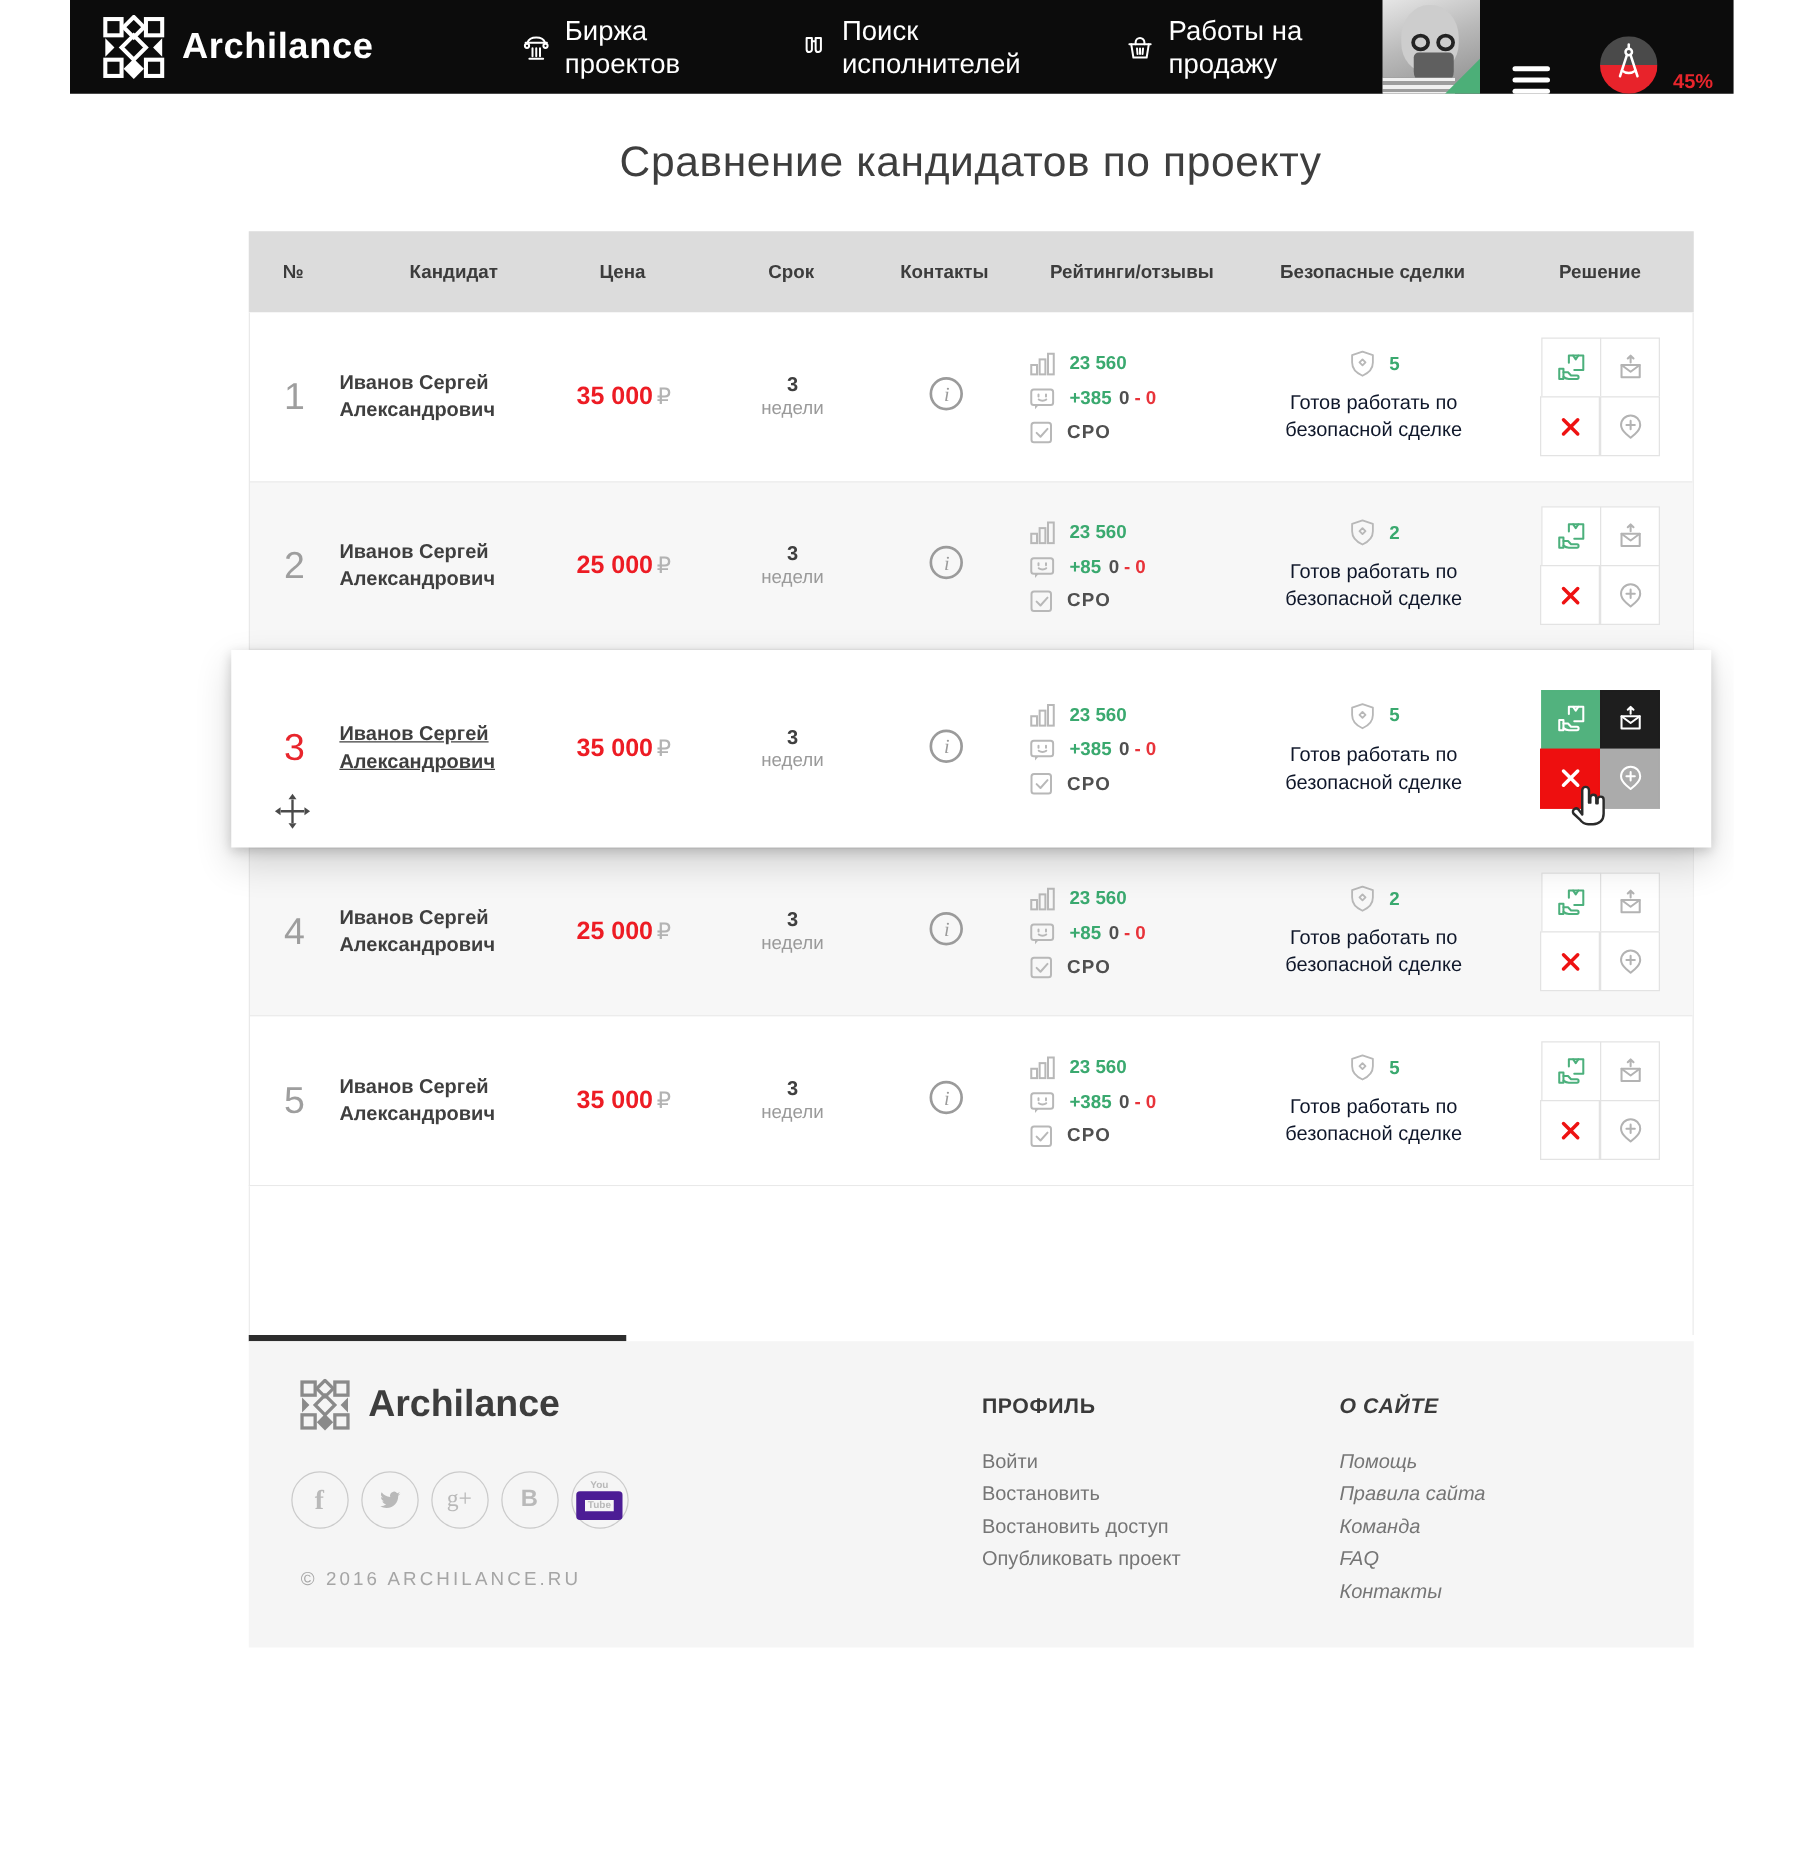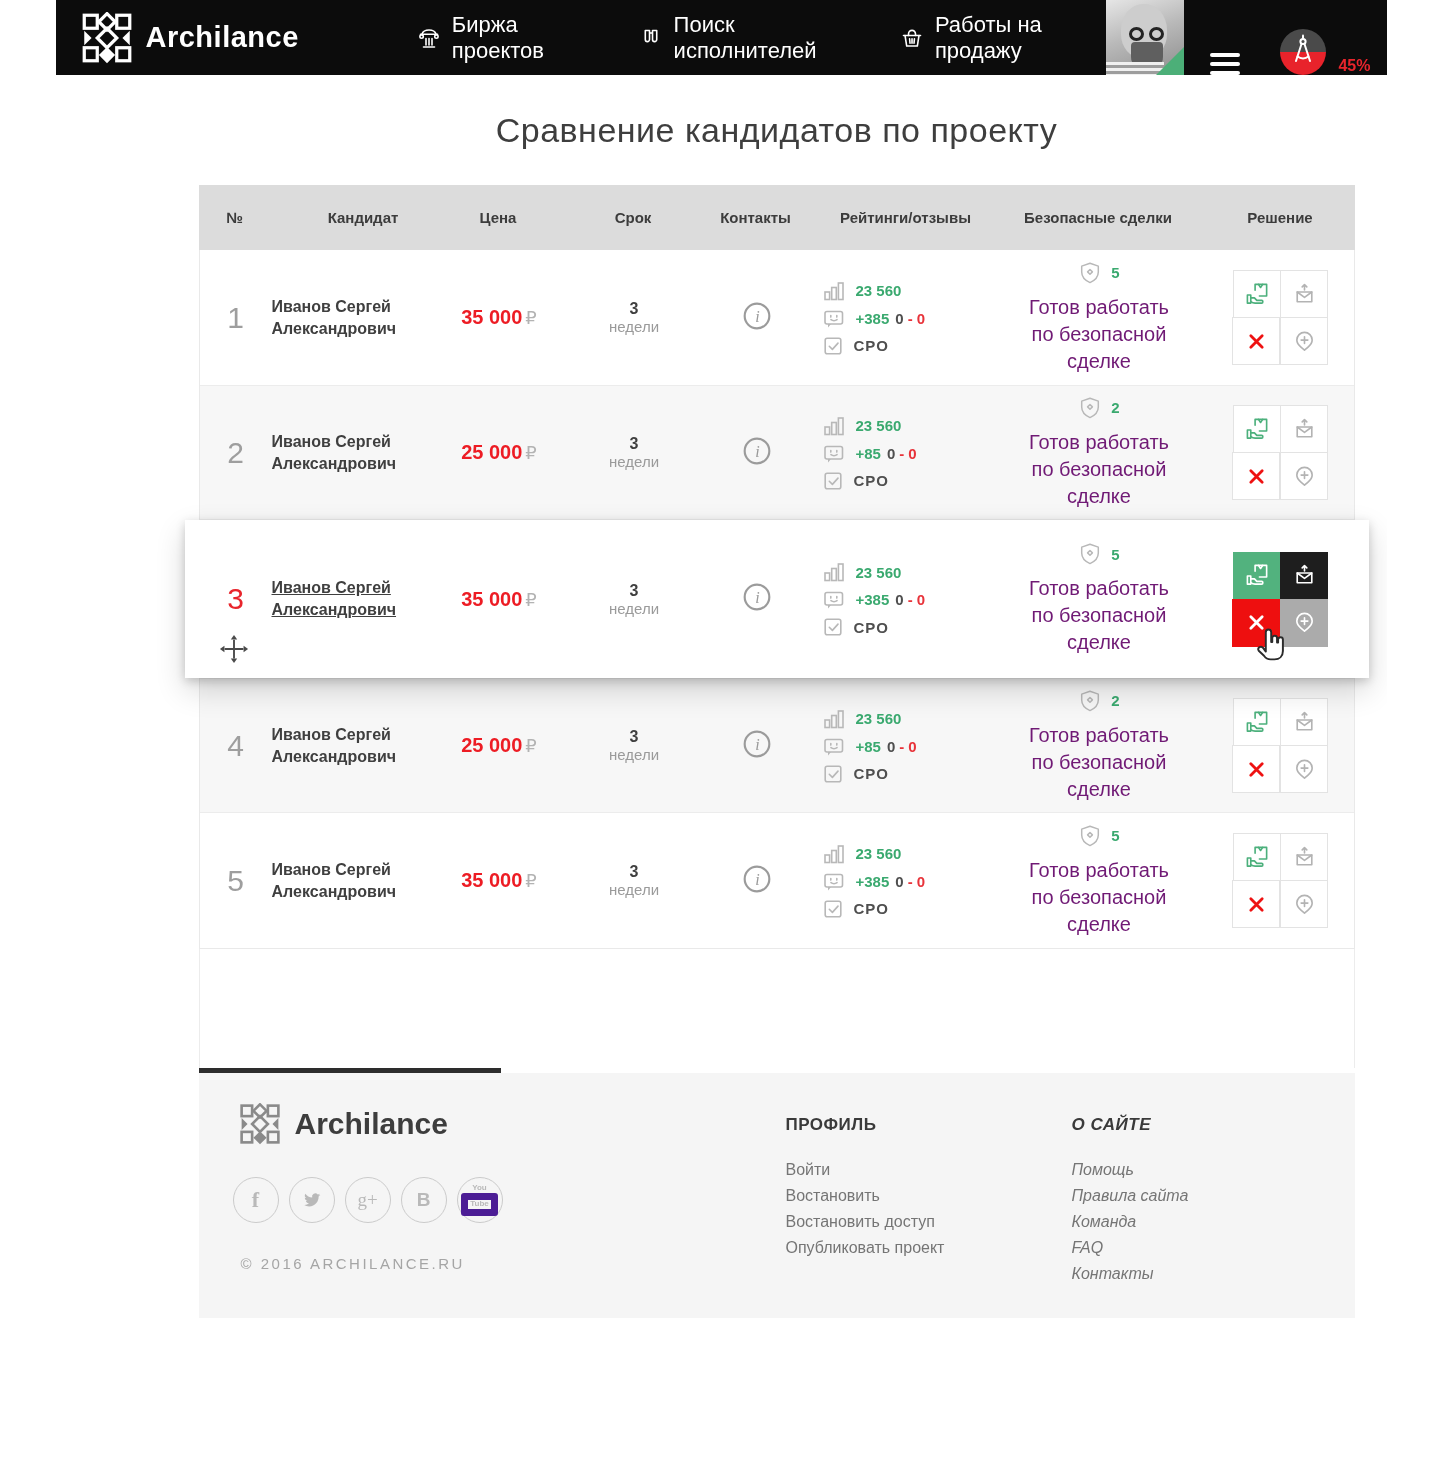--- a/index.html
+++ b/index.html
@@ -69,21 +69,21 @@
   .rl-views { font-size:15px; font-weight:bold; color:#3aa96f; }
   .rl-pos { font-size:15px; font-weight:bold; color:#3aa96f; }
   .rl-neu { font-size:15px; font-weight:bold; color:#4f4f4f; margin-left:6px; }
   .rl-sep { font-size:15px; font-weight:bold; color:#e8333a; margin-left:4px; }
   .rl-neg { font-size:15px; font-weight:bold; color:#e8333a; margin-left:4px; }
   .rl-cert { font-size:15px; font-weight:bold; color:#4f4f4f; letter-spacing:1px; }
 
   .c-deals { text-align:center; }
   .deals-top { display:flex; align-items:center; justify-content:center; gap:9px; margin-bottom:9px; color:#b8b8b8; }
   .deals-n { font-size:15px; font-weight:bold; color:#3aa96f; }
-  .deals-text { font-size:20px; color:#701a75; line-height:1.35; max-width:165px; margin:0 auto; }
+  .deals-text { font-size:16px; color:#0f172a; line-height:1.35; max-width:165px; margin:0 auto; }
 
   .c-decide { display:flex; justify-content:center; }
   .btn-grid { display:grid; grid-template-columns:48px 48px; position:relative; }
   .dbtn { width:48px; height:48px; background:#fff; border:1px solid #e3e3e3; display:flex; align-items:center; justify-content:center; cursor:pointer; }
   .dbtn + .dbtn { margin-left:-1px; }
   .dbtn:nth-child(3), .dbtn:nth-child(4) { margin-top:-1px; }
   .b-deal { color:#4cb07c; } .b-mail { color:#b3b3b3; } .b-x { color:#ee1212; } .b-pin { color:#b3b3b3; }
   .active .b-deal { background:#52b27e; border-color:#52b27e; color:#fff; }
   .active .b-mail { background:#1e1e1e; border-color:#1e1e1e; color:#fff; }
   .active .b-x   { background:#ee0f0f; border-color:#ee0f0f; color:#fff; }

